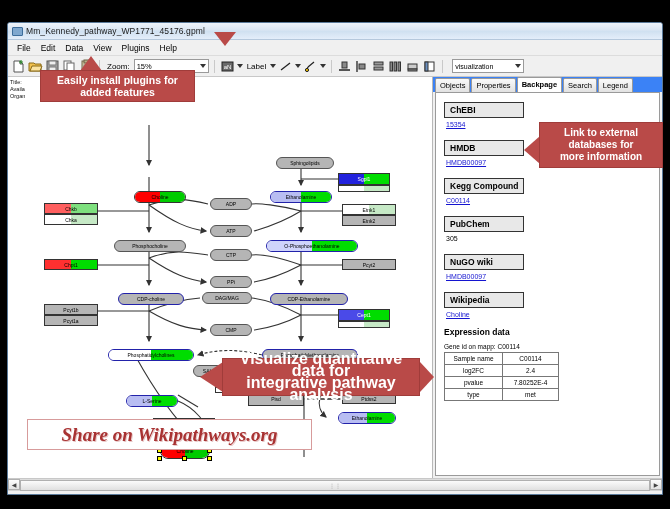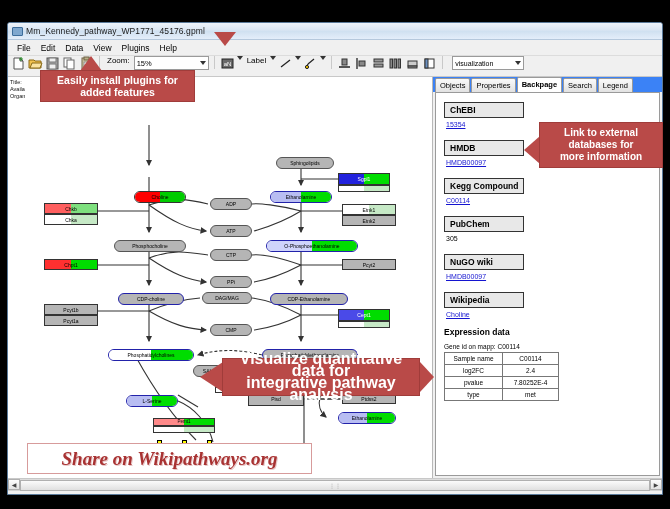--- a/index.html
+++ b/index.html
@@ -39,21 +39,21 @@
 
   
   #menu-bar {
     height: 16px; background: #f0f0f0; display: flex; align-items: center;
     padding-left: 4px; border-bottom: 1px solid #dcdcdc;
   }
   .menu-item { font-size: 8.5px; color: #000; padding: 1px 5px; cursor: default; }
 
   
   #toolbar {
-    height: 21px; background: #f0f0f0; display: flex; align-items: flex-start;
+    height: 21px; background: #f0f0f0; display: flex; align-items: center;
     padding: 0 3px; border-bottom: 1px solid #c8c8c8; gap: 2px;
   }
   .tb-btn { width: 15px; height: 15px; position: relative; display:inline-block; }
   .tb-sep { width: 1px; height: 13px; background:#c9c9c9; margin: 0 3px; }
   .tb-label { font-size: 8px; color:#000; margin-left:2px; margin-right:2px;}
   #zoom-combo {
     width: 75px; height: 14px; background:#fff; border:1px solid #9a9a9a;
     display:flex; align-items:center; justify-content:space-between; padding:0 2px;
     font-size: 7.5px; color:#000;
   }
@@ -151,21 +151,21 @@
     border-right:23px solid #b94a48;
   }
   #tri-viz-right {
     left:420px; top:362px;
     border-top:15px solid transparent; border-bottom:15px solid transparent;
     border-left:14px solid #b94a48;
   }
   #share-box {
     position:absolute; left:27px; top:419px; width:285px; height:31px;
     border:1px solid #d79b9b; background:#fff; z-index:41;
-    display:flex; align-items:center; justify-content:center;margin-top:24px;
+    display:flex; align-items:center; justify-content:center;
   }
   #share-text {
     font-family:"Liberation Serif", serif; font-style:italic; font-weight:bold;
     font-size:19px; color:#a83232;
     text-shadow: 1px 1px 0 #e8c8c8;
   }
 
   
   #pathway { position:absolute; left:0; top:0; width:425px; height:401px; }
   .node {

